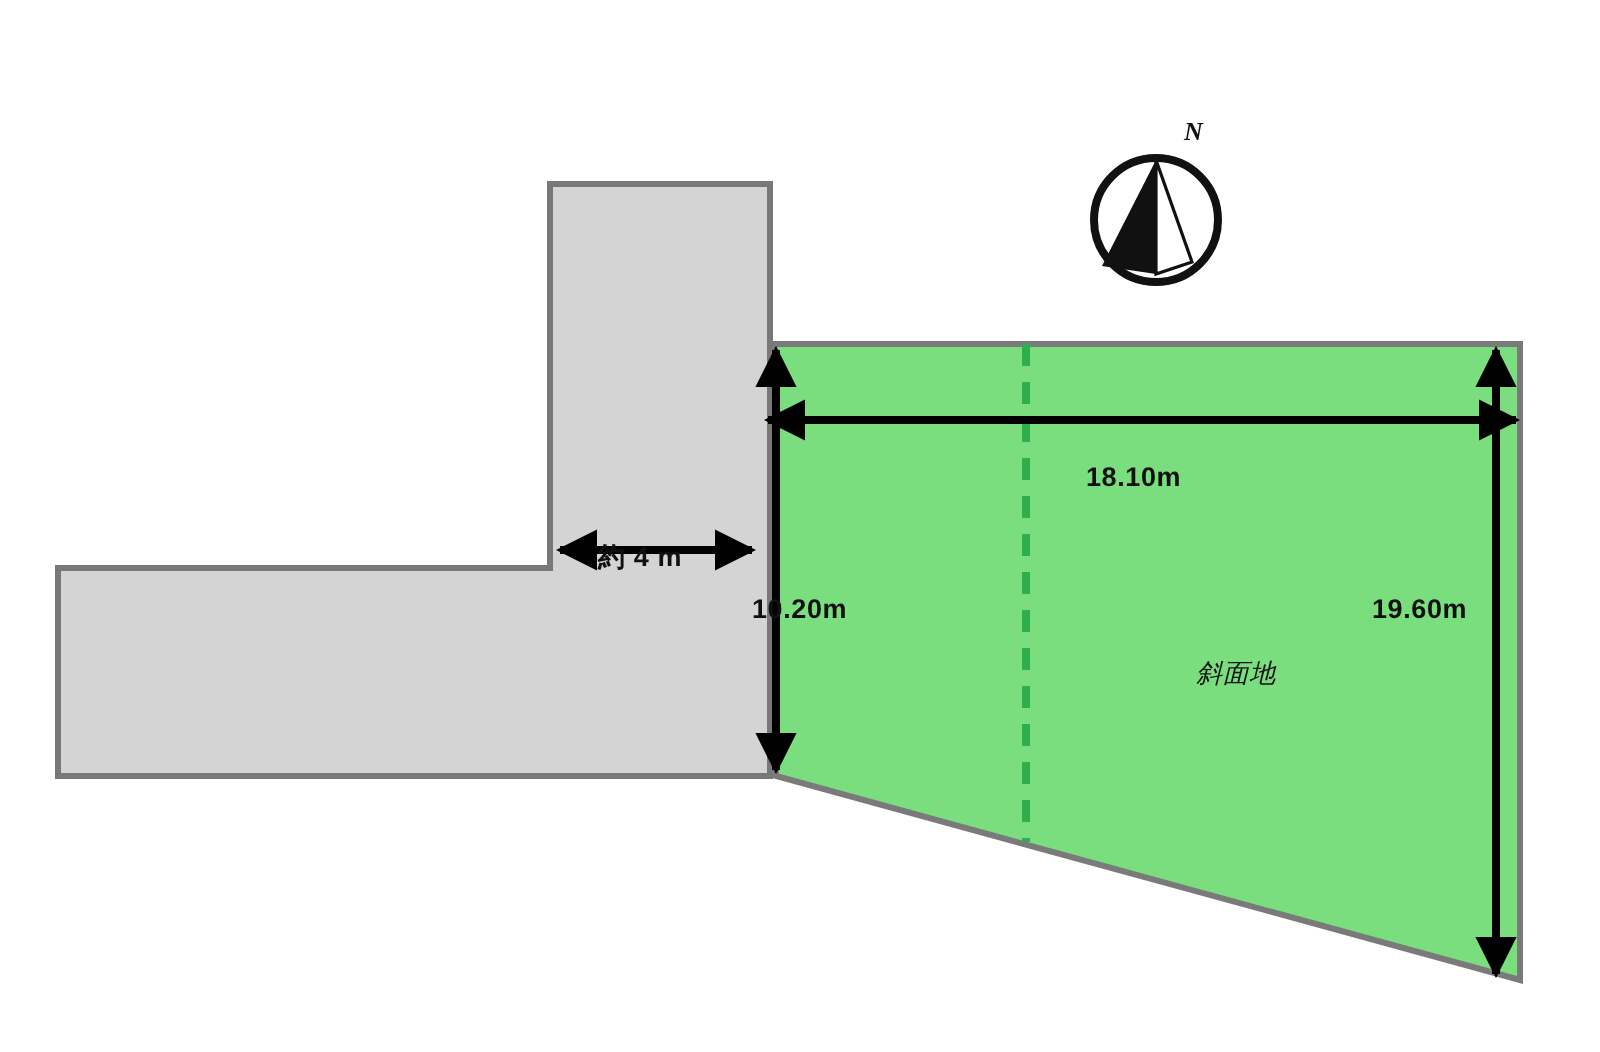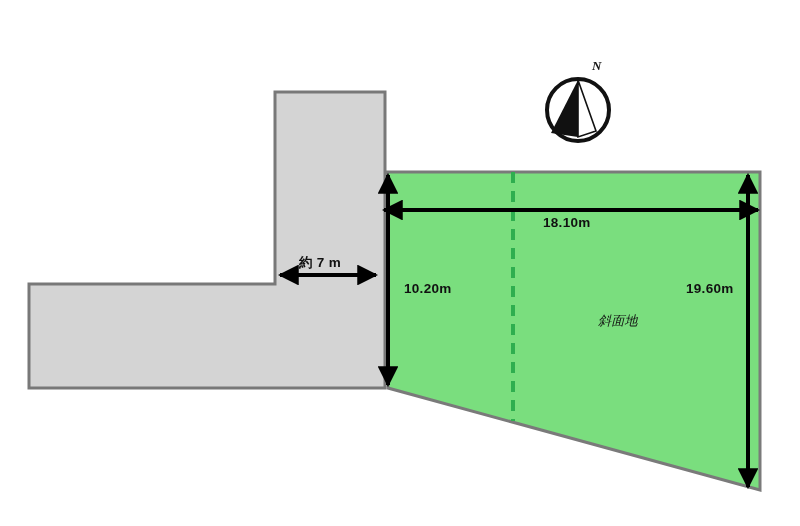--- a/index.html
+++ b/index.html
@@ -30,28 +30,29 @@
     height: 526px;
     display: block;
   }
   .dim-label {
     position: absolute;
     font-family: "Liberation Sans", "DejaVu Sans", sans-serif;
     font-weight: bold;
     color: #111111;
     white-space: nowrap;
     letter-spacing: 0.3px;
+    margin-top: 16px;
   }
   #label-top-width {
     left: 543px;
     top: 215px;
     font-size: 13.5px;
   }
   #label-left-depth {
-    left: 404px;
+    left: 376px;
     top: 281px;
     font-size: 13.5px;
   }
   #label-right-depth {
     left: 686px;
     top: 281px;
     font-size: 13.5px;
   }
   #label-approx-width {
     left: 299px;
@@ -126,19 +127,19 @@
       <path d="M 578 80 L 578 137 L 596 131 Z" fill="#ffffff" stroke="#111111" stroke-width="1.6"></path>
     </g>
   </svg>
 
   <div class="dim-label" id="label-top-width">18.10m</div>
 
   <div class="dim-label" id="label-left-depth">10.20m</div>
 
   <div class="dim-label" id="label-right-depth">19.60m</div>
 
-  <div class="dim-label" id="label-approx-width">約 7 m</div>
+  <div class="dim-label" id="label-approx-width">約 4 m</div>
 
   <div class="dim-label" id="label-slope-area">斜面地</div>
 
   <div id="label-north">N</div>
 
 </div>
 
 </body></html>

